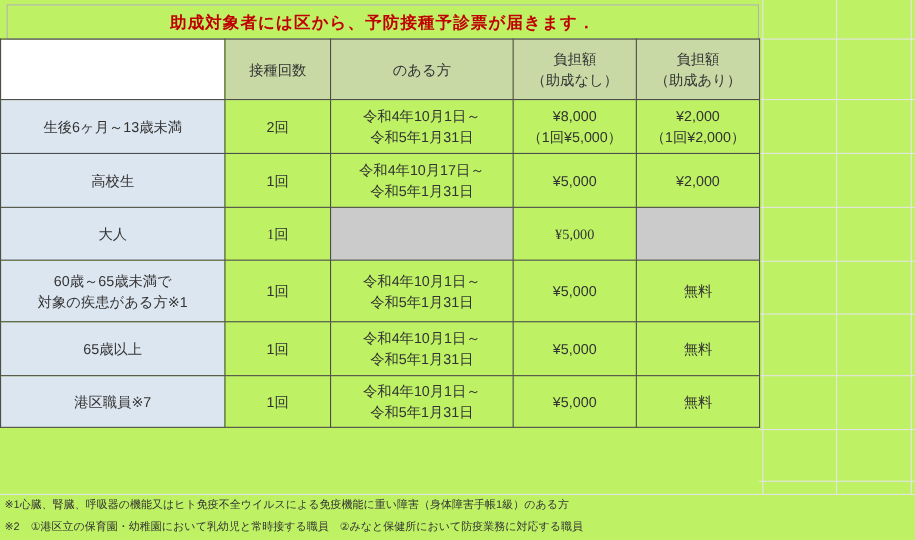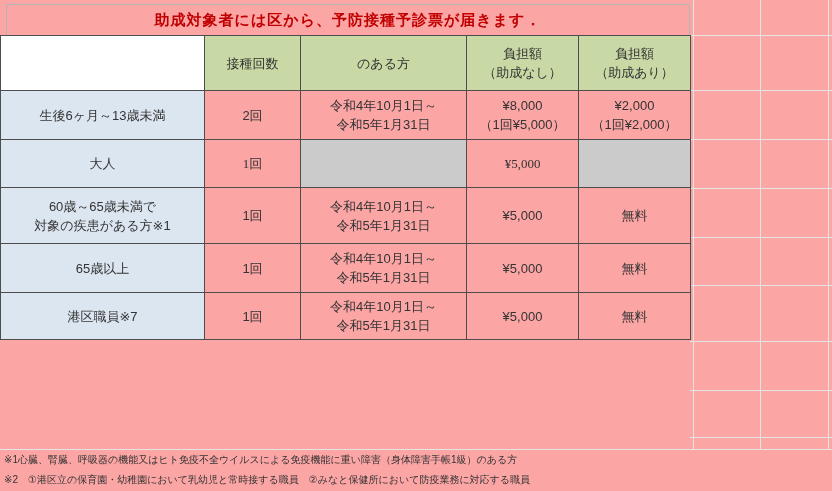--- a/index.html
+++ b/index.html
@@ -1,17 +1,17 @@
 <!DOCTYPE html>
 <html><head>
 <meta charset="utf-8">
 <style>
   html,body{margin:0;padding:0;background:#fff;}
   .canvas{
-    position:relative;width:832px;height:491px;background:#fca5a5;overflow:hidden;
+    position:relative;width:832px;height:491px;background:#bef264;overflow:hidden;
     font-family:"Liberation Sans","DejaVu Sans",sans-serif;color:#333;
   }
   
   .vline,.hline{position:absolute;background:#e4e4e4;}
   .vline{width:1px;}
   .hline{height:1px;}
   
   .title-box{
     position:absolute;left:6px;top:4px;width:682px;height:30px;
     border:1px solid #b3b3b3;display:flex;align-items:center;justify-content:center;
@@ -82,20 +82,28 @@
       <tr class="h49">
         <td class="label">生後6ヶ月～13歳未満</td>
         <td>2回</td>
         <td>令和4年10月1日～
 令和5年1月31日</td>
         <td>¥8,000
 （1回¥5,000）</td>
         <td>¥2,000
 （1回¥2,000）</td>
       </tr>
+      <tr class="h49">
+        <td class="label">高校生</td>
+        <td>1回</td>
+        <td>令和4年10月17日～
+令和5年1月31日</td>
+        <td>¥5,000</td>
+        <td>¥2,000</td>
+      </tr>
       <tr class="h48">
         <td class="label">大人</td>
         <td>1回</td>
         <td class="gray"></td>
         <td>¥5,000</td>
         <td class="gray"></td>
       </tr>
       <tr class="h56">
         <td class="label">60歳～65歳未満で
 対象の疾患がある方※1</td>

